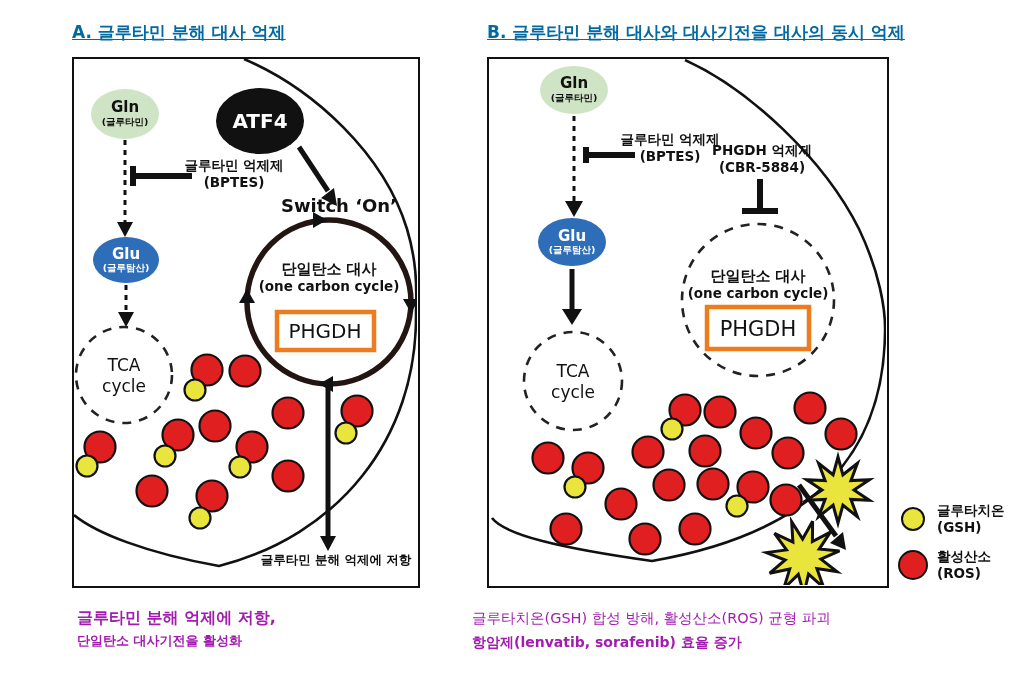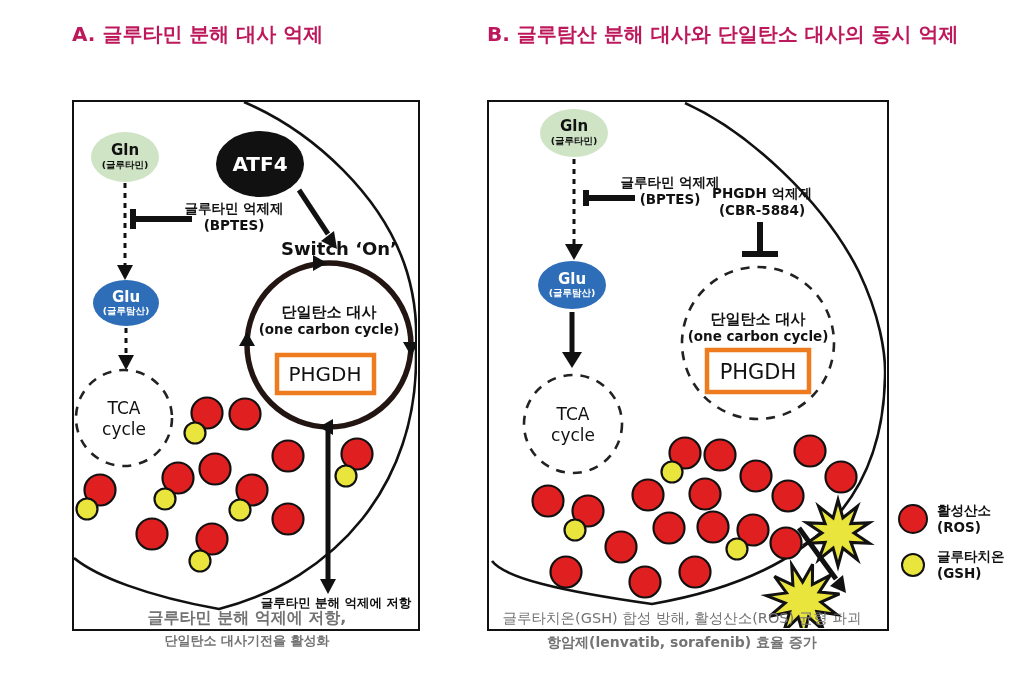--- a/index.html
+++ b/index.html
@@ -1,21 +1,21 @@
 <!DOCTYPE html>
 <html><head>
 <meta charset="utf-8">
 <style>
   html,body{margin:0;padding:0;background:#ffffff;}
   .stage{position:relative;width:1024px;height:698px;background:#ffffff;overflow:hidden;
          font-family:"DejaVu Sans","Liberation Sans",sans-serif;color:#111;}
-  .panel-title{position:absolute;font-size:20px;font-weight:bold;color:#be185d;white-space:nowrap;}
-  .panel-box{position:absolute;border:2.5px solid #111;background:#fff;box-sizing:border-box;margin-top:43px;}
+  .panel-title{position:absolute;font-size:17px;font-weight:bold;color:#0369a1;white-space:nowrap;text-decoration:underline;}
+  .panel-box{position:absolute;border:2.5px solid #111;background:#fff;box-sizing:border-box;}
   .panel-box svg{position:absolute;left:0;top:0;}
-  .caption{position:absolute;text-align:center;color:#737373;}
+  .caption{position:absolute;color:#a21caf;}
   .caption .cap1{font-size:16px;font-weight:bold;line-height:23px;}
   .caption .cap2{font-size:13px;font-weight:bold;line-height:23px;}
   .caption-b .cap1{font-size:14.5px;font-weight:normal;line-height:22px;}
   .caption-b .cap2{font-size:14px;font-weight:bold;line-height:26px;}
   .legend{position:absolute;left:898px;top:502px;}
   .legend-row{display:flex;align-items:center;margin-bottom:12px;}
   .legend-dot{display:inline-block;border:2.5px solid #111;border-radius:50%;box-sizing:border-box;}
   .legend-dot.red{width:30px;height:30px;background:#e02020;margin-right:9px;}
   .legend-dot.yellow{width:24px;height:24px;background:#eae53d;margin-left:3px;margin-right:12px;}
   .legend-label{font-size:13.5px;font-weight:bold;line-height:17px;color:#111;}
@@ -30,21 +30,21 @@
   .tri{fill:#111;stroke:none;}
   .membrane{stroke:#111;stroke-width:2.6;fill:none;}
   .dashcircle{stroke:#222;stroke-width:2.6;fill:none;stroke-dasharray:9 8;}
 </style>
 </head>
 <body>
 
 <div class="stage">
 
   <div class="panel-title" style="left:72px;top:21px;">A. 글루타민 분해 대사 억제</div>
-  <div class="panel-title" style="left:487px;top:21px;">B. 글루탐산 분해 대사와 단일탄소 대사의 동시 억제</div>
+  <div class="panel-title" style="left:487px;top:21px;">B. 글루타민 분해 대사와 대사기전을 대사의 동시 억제</div>
 
   <div class="panel-box" style="left:72px;top:57px;width:348px;height:531px;">
     <svg width="343" height="526" viewBox="0 0 343 526">
 
       <path class="membrane" d="M 170,0 C 240,30 310,95 333,170 C 342,200 343,225 342,252 C 344,382 262,477 145,507 C 72,494 22,474 0,456"></path>
 
       <g>
           <circle cx="133" cy="311" r="15.5" fill="#e02020" stroke="#111" stroke-width="2.2"></circle>
           <circle cx="171" cy="312" r="15.5" fill="#e02020" stroke="#111" stroke-width="2.2"></circle>
           <circle cx="26" cy="388" r="15.5" fill="#e02020" stroke="#111" stroke-width="2.2"></circle>
@@ -193,28 +193,28 @@
     <div class="cap1">글루타민 분해 억제에 저항,</div>
     <div class="cap2">단일탄소 대사기전을 활성화</div>
   </div>
   <div class="caption caption-b" style="left:472px;top:607px;width:420px;">
     <div class="cap1">글루타치온(GSH) 합성 방해, 활성산소(ROS) 균형 파괴</div>
     <div class="cap2">항암제(lenvatib, sorafenib) 효율 증가</div>
   </div>
 
   <div class="legend">
     <div class="legend-row">
+      <span class="legend-dot yellow"></span>
+      <span class="legend-label">
+        <div>글루타치온</div>
+        <div>(GSH)</div>
+      </span>
+    </div>
+    <div class="legend-row">
       <span class="legend-dot red"></span>
       <span class="legend-label">
         <div>활성산소</div>
         <div>(ROS)</div>
       </span>
     </div>
-    <div class="legend-row">
-      <span class="legend-dot yellow"></span>
-      <span class="legend-label">
-        <div>글루타치온</div>
-        <div>(GSH)</div>
-      </span>
-    </div>
   </div>
 
 </div>
 
 </body></html>

